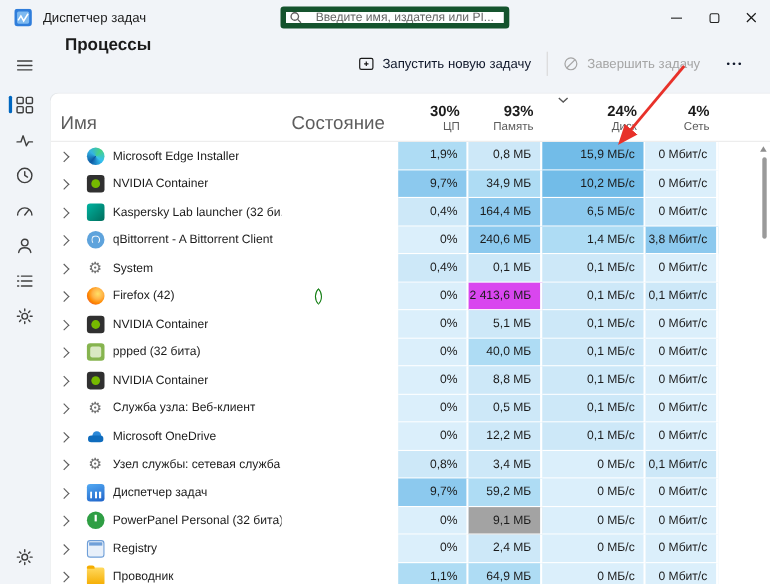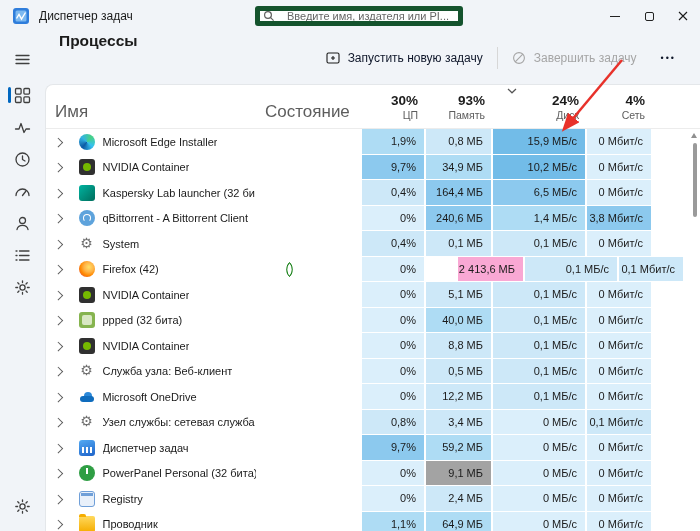--- a/index.html
+++ b/index.html
@@ -309,21 +309,21 @@
       <div class="row">
         <div class="cell name-cell col-name">
           <span class="chev"></span>
           <span class="pic pic-firefox"></span>
           <span class="pname">Firefox (42)</span>
         </div>
         <div class="cell status-cell col-status">
           <span class="leaf"></span>
         </div>
         <div class="cell val-cell col-cpu" style="background: rgb(219, 239, 251);">0%</div>
-        <div class="cell val-cell col-memory" style="background: #f9a8d4; margin-left: 32px;">2 413,6 МБ</div>
+        <div class="cell val-cell col-memory" style="background: #d946ef;">2 413,6 МБ</div>
         <div class="cell val-cell col-disk" style="background: rgb(205, 232, 248);">0,1 МБ/с</div>
         <div class="cell val-cell col-network" style="background: rgb(205, 232, 248);">0,1 Мбит/с</div>
       </div>
       <div class="row">
         <div class="cell name-cell col-name">
           <span class="chev"></span>
           <span class="pic pic-nvidia"></span>
           <span class="pname">NVIDIA Container</span>
         </div>
         <div class="cell status-cell col-status"></div>

